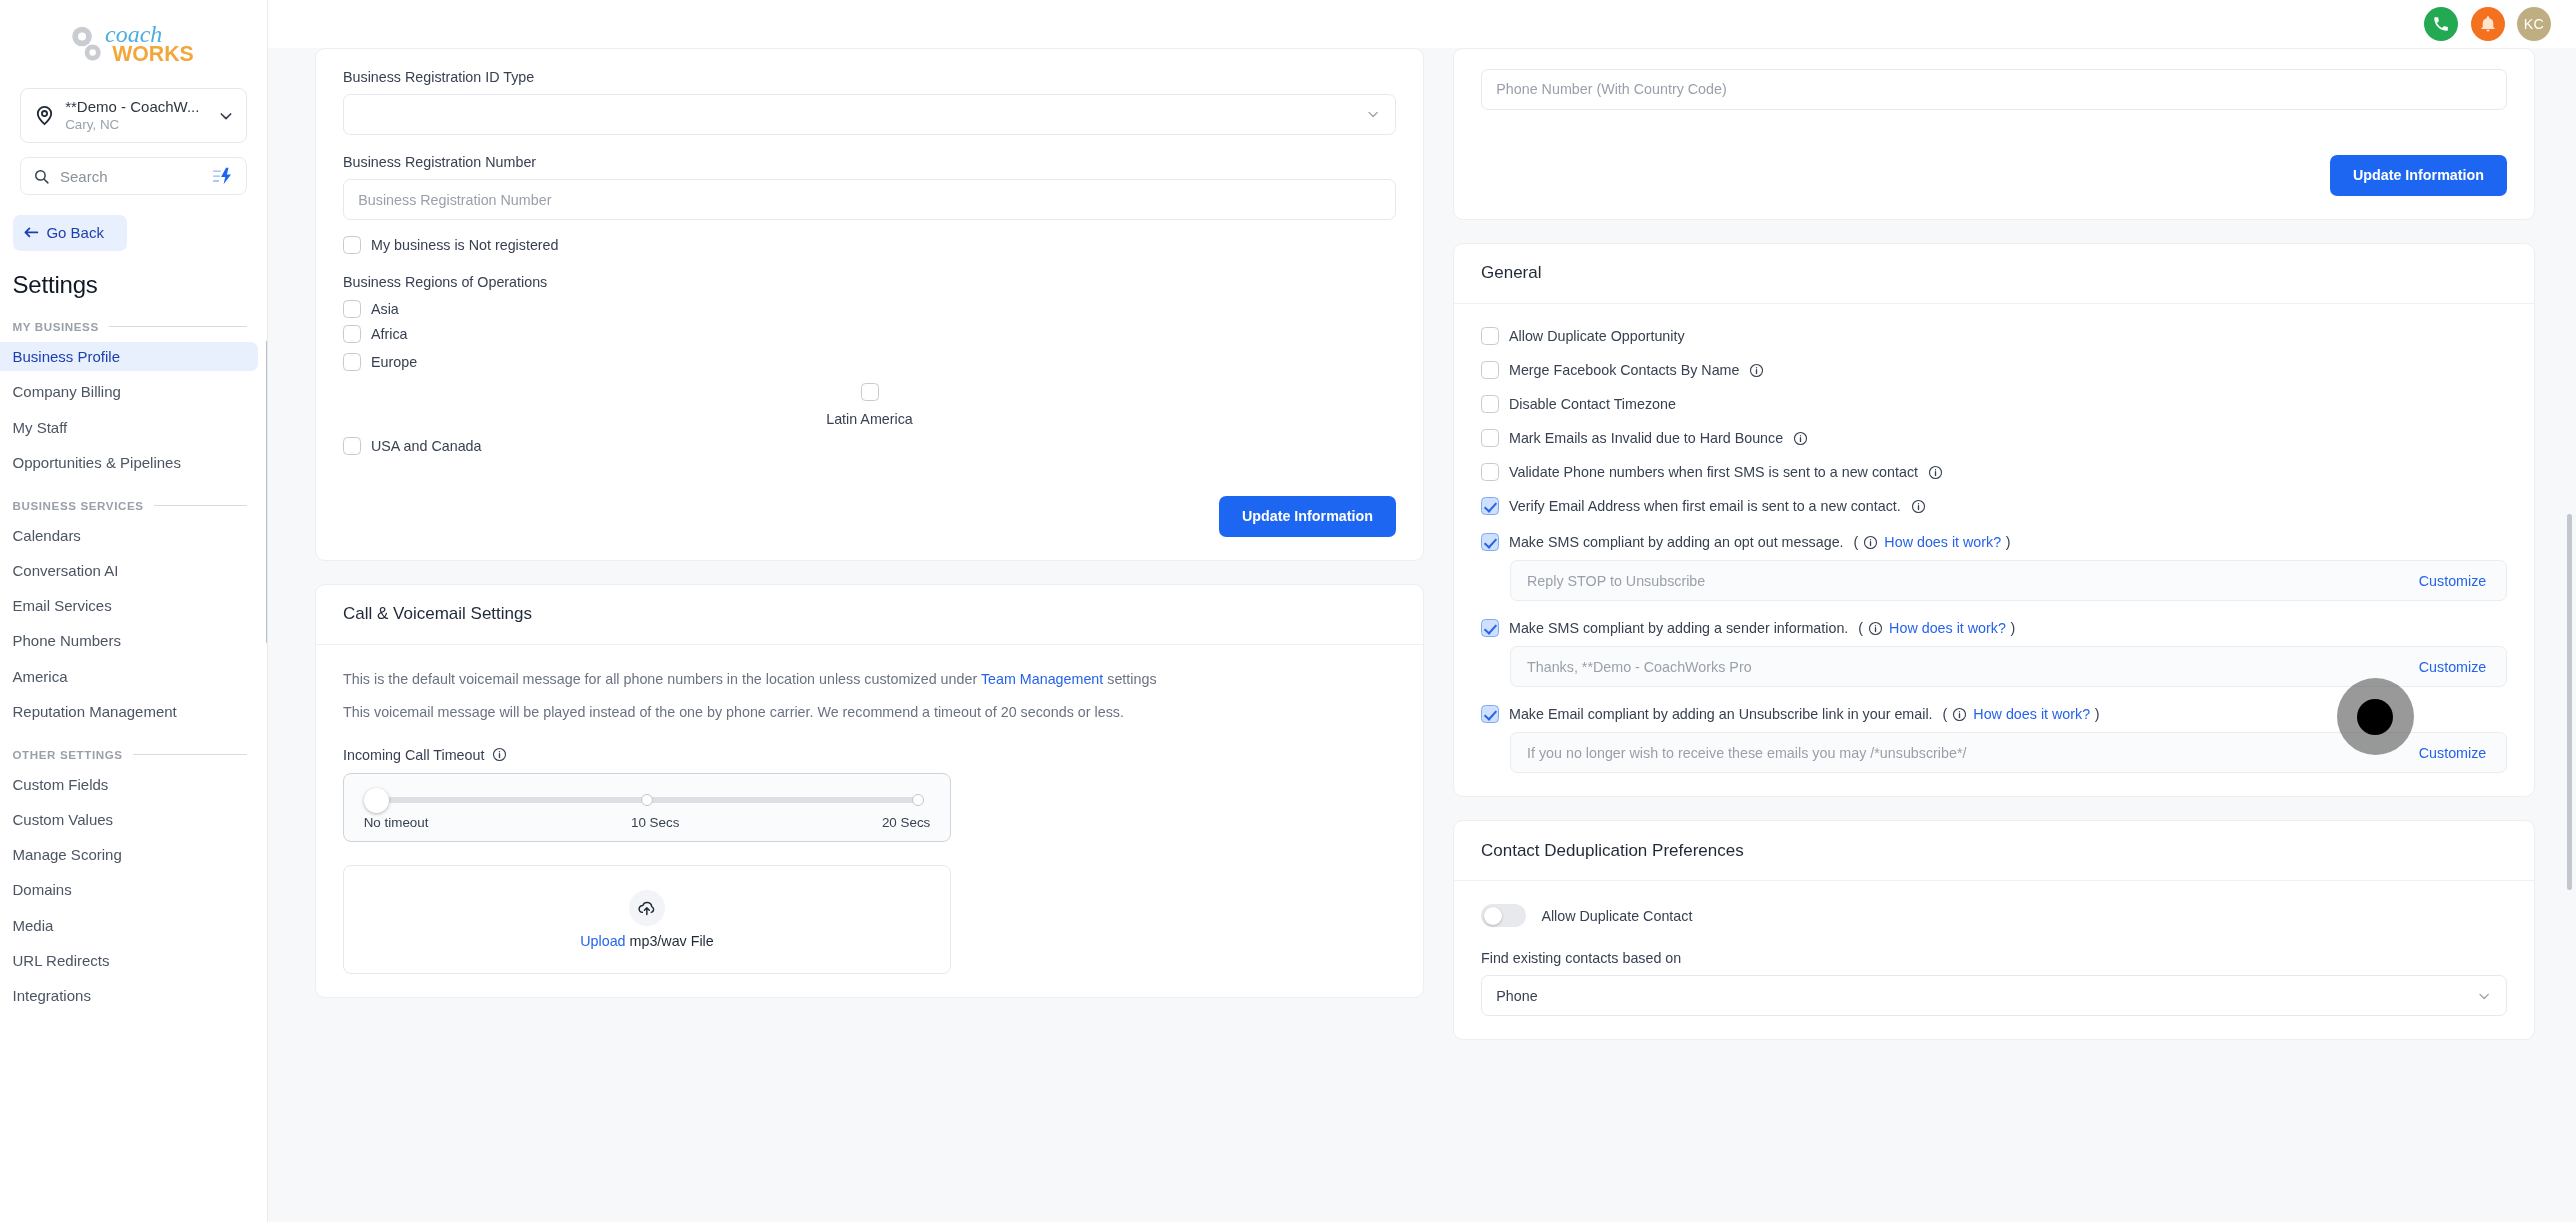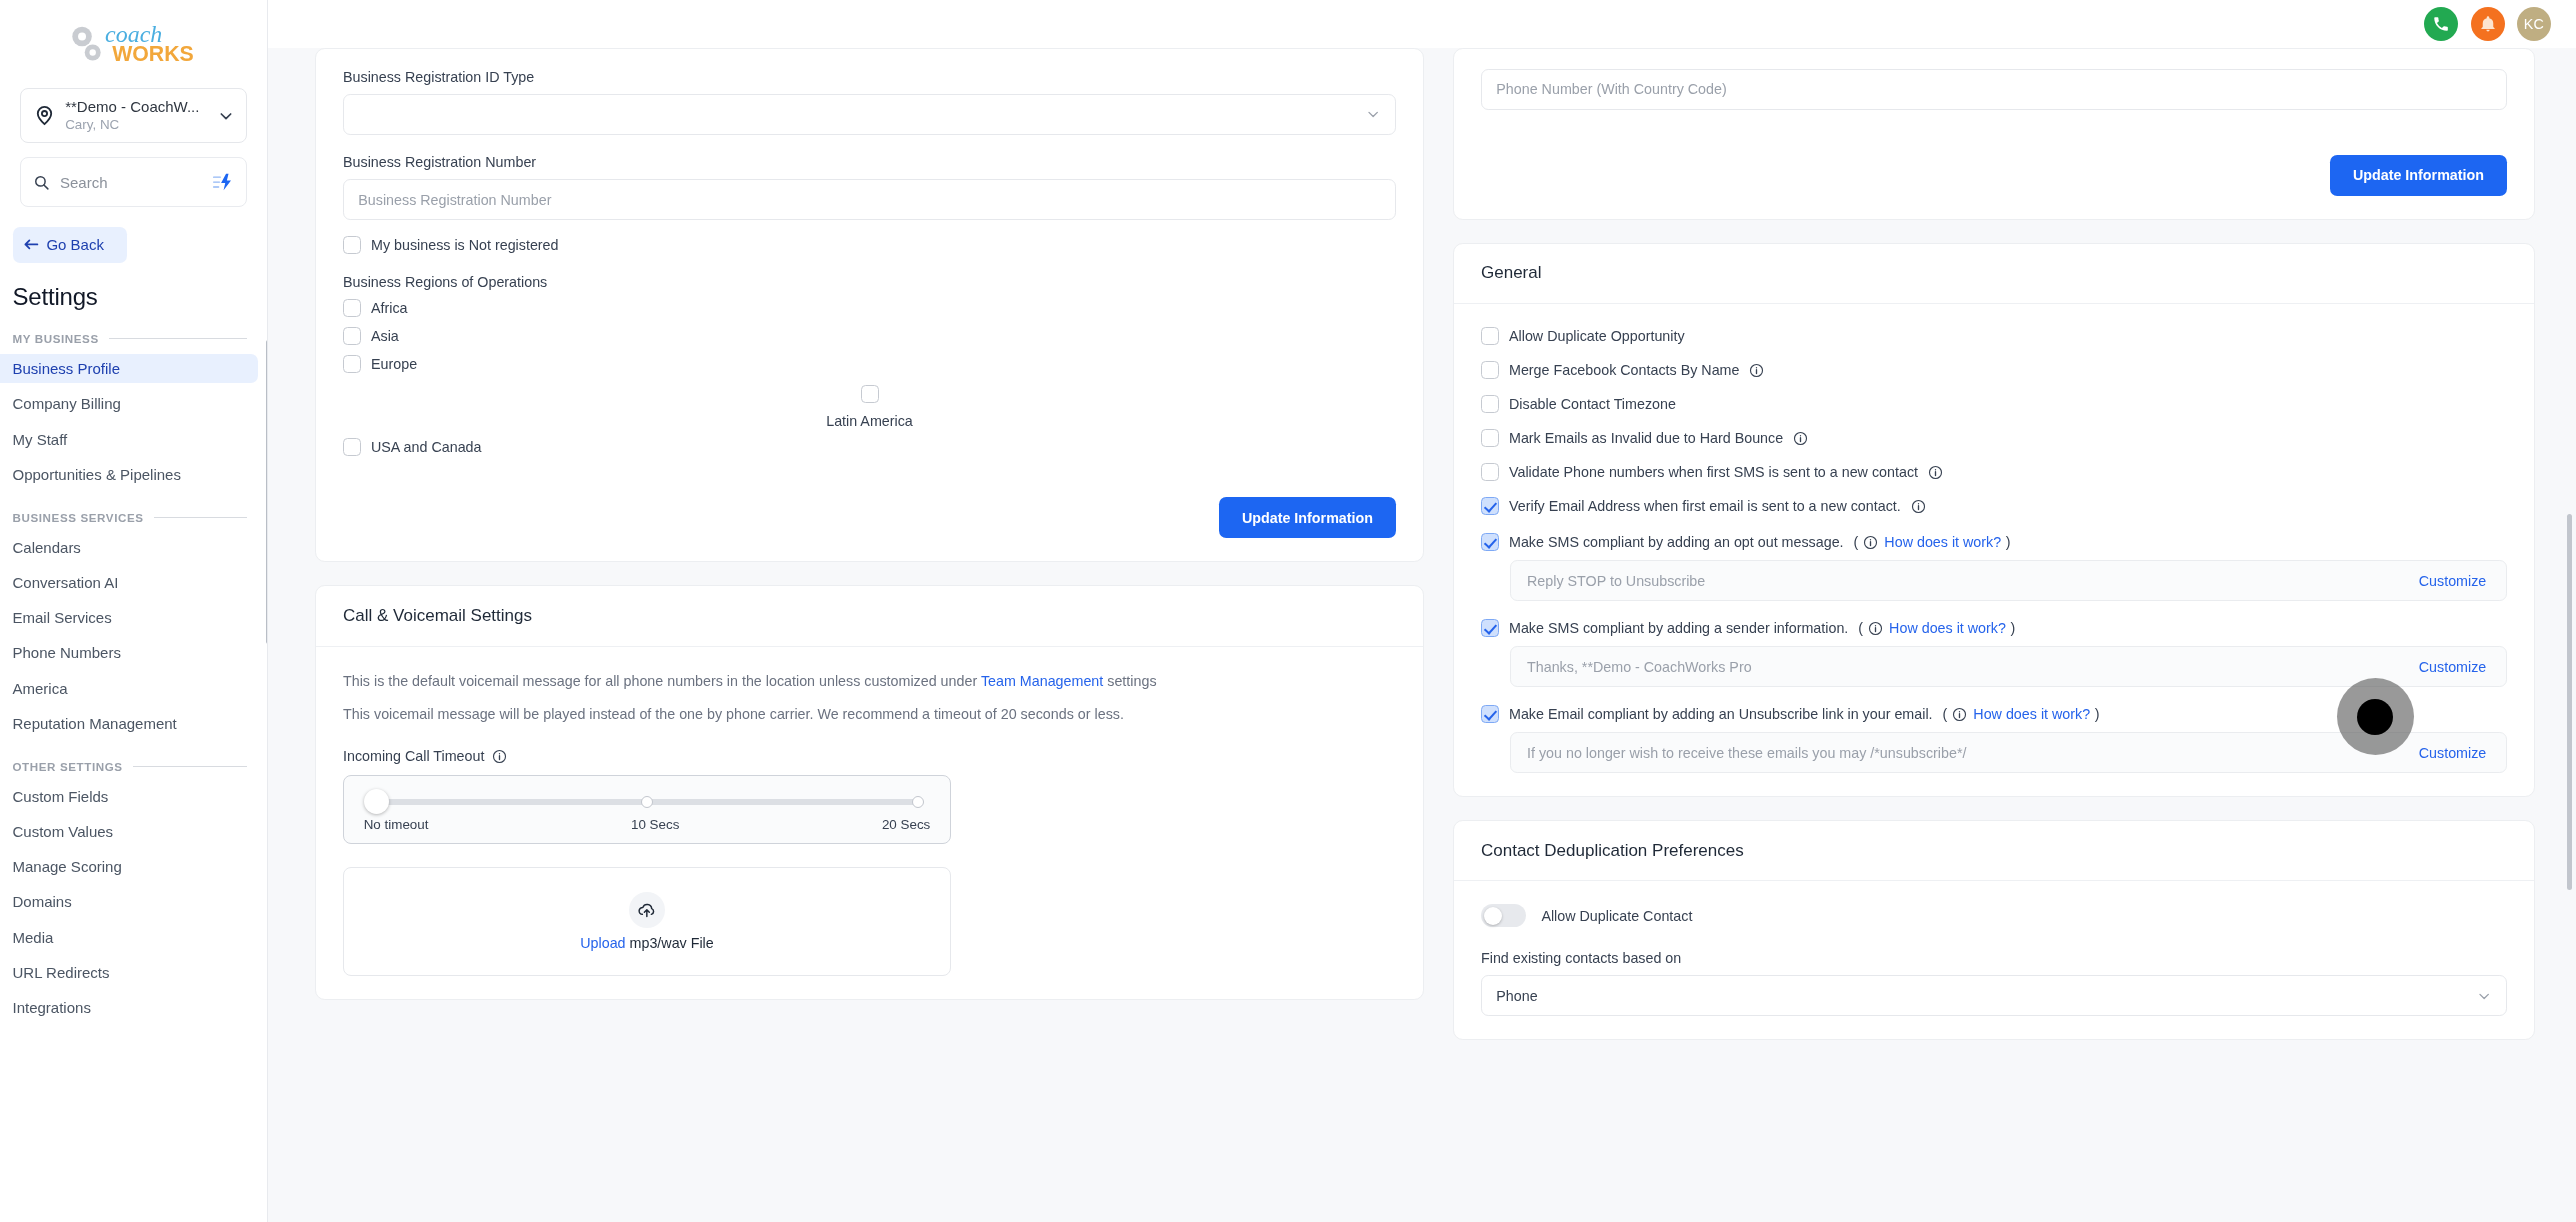--- a/index.html
+++ b/index.html
@@ -31,21 +31,21 @@
     background: #fff;
   }
   .loc-pin { width: 23px; height: 23px; flex: 0 0 23px; margin-right: 9px; }
   .loc-text { flex: 1; min-width: 0; }
   .loc-name { font-size: 15px; color: #2f3640; font-weight: 400; line-height: 18px;
               white-space: nowrap; overflow: hidden; }
   .loc-sub { font-size: 13.4px; color: #9ca3af; line-height: 17px; }
   .loc-chev { width: 16px; height: 16px; flex: 0 0 16px; }
 
   .search-box {
-    margin: 14.3px 19.7px 0; height: 50px;
+    margin: 14.3px 19.7px 0; height: 38px;
     border: 0.9px solid #e9ebef; border-radius: 8px;
     display: flex; align-items: center; padding: 0 12.5px; background: #fff;
   }
   .search-icon { width: 17px; height: 17px; flex: 0 0 17px; margin-right: 9.8px; }
   .search-ph { flex: 1; font-size: 15px; color: #8b919b; }
   .bolt-icon { width: 21.5px; height: 18px; flex: 0 0 21.5px; }
 
   .goback {
     margin: 19.7px 12.5px 0; height: 36px; border-radius: 7.2px;
     background: #e8f0fe; display: flex; align-items: center;
@@ -382,27 +382,27 @@
               <span>Business Registration Number</span>
             </div>
 
             <div class="cbrow" style="margin-top:16px;">
               <span class="cbox"></span>
               <span class="cb-label">My business is Not registered</span>
             </div>
 
             <div class="field-label" style="margin-top:19.7px;">Business Regions of Operations</div>
 
+            <div class="cbrow" style="margin-top:9.8px;">
+              <span class="cbox"></span>
+              <span class="cb-label">Asia</span>
+            </div>
             <div class="cbrow" style="margin-top:7.2px;">
               <span class="cbox"></span>
               <span class="cb-label">Africa</span>
-            </div>
-            <div class="cbrow" style="margin-top:9.8px;">
-              <span class="cbox"></span>
-              <span class="cb-label">Asia</span>
             </div>
             <div class="cbrow" style="margin-top:9.8px;">
               <span class="cbox"></span>
               <span class="cb-label">Europe</span>
             </div>
             <div class="cbrow" style="margin-top:12px;flex-direction:column;">
               <span class="cbox"></span>
               <span class="cb-label">Latin America</span>
             </div>
             <div class="cbrow" style="margin-top:9.8px;">

